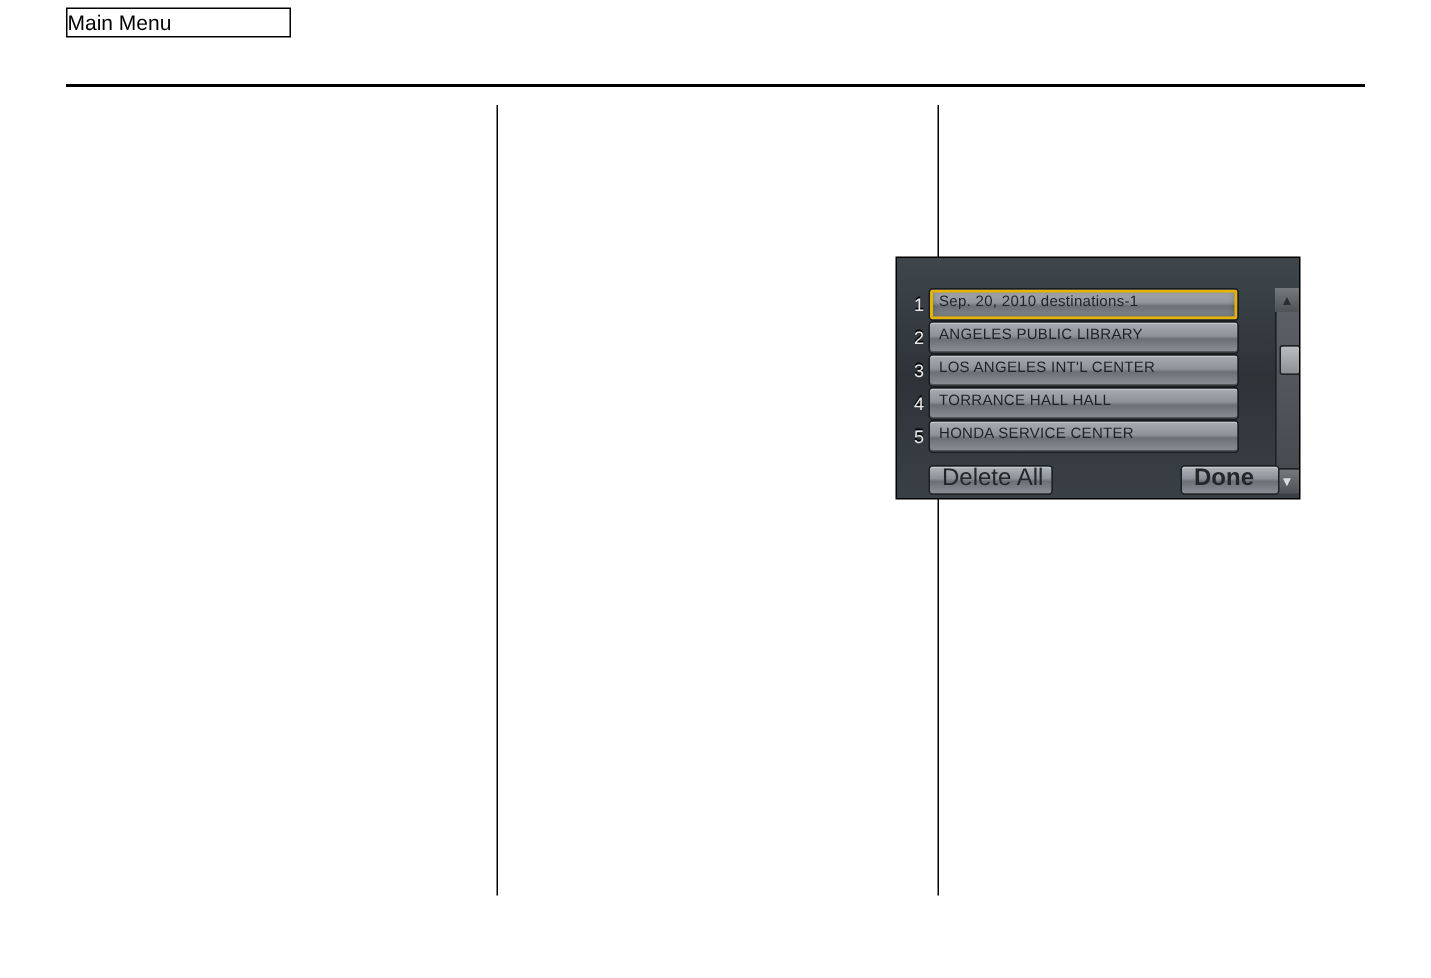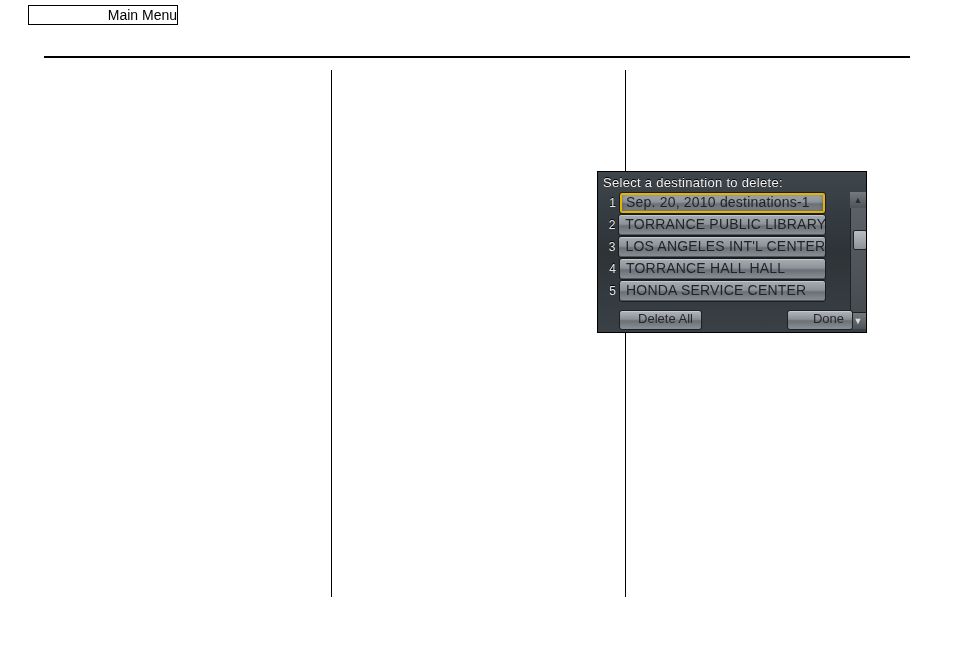--- a/index.html
+++ b/index.html
@@ -9,27 +9,27 @@
     height: 652px;
     background: #ffffff;
     font-family: Arial, Helvetica, sans-serif;
     color: #000;
     position: relative;
   }
 
   
   .main-menu-btn {
     position: absolute;
-    left: 28px;
+    left: 44px;
     top: 5px;
     width: 148px;
     height: 18px;
     border: 1px solid #000;
     background: #fff;
-    text-align: right;
+    text-align: left;
     font-size: 14px;
     line-height: 18px;
     letter-spacing: 0;
   }
 
   
   .hr {
     position: absolute;
     left: 44px;
     top: 56px;
@@ -103,21 +103,21 @@
 
   .nav-item {
     flex: 1 1 auto;
     margin-right: 20px;
     border-radius: 3px;
     background: linear-gradient(#a7adb2, #8c9297 45%, #6a7075 55%, #8a9095);
     border: 1px solid #1a1d20;
     box-shadow: inset 0 1px 0 rgba(255,255,255,.35),
                 inset 0 -1px 0 rgba(0,0,0,.4);
     color: #1f2225;
-    font-size: 14px;
+    font-size: 10px;
     line-height: 18px;
     padding: 0 6px;
     letter-spacing: 0.2px;
     overflow: hidden;
     white-space: nowrap;
   }
 
   .nav-item.selected {
     box-shadow: inset 0 0 0 2px #e6b400,
                 inset 0 0 6px rgba(0,0,0,.5);
@@ -134,28 +134,28 @@
     display: flex;
     gap: 85px;
   }
   .nav-btn {
     height: 18px;
     border-radius: 3px;
     background: linear-gradient(#b1b6ba, #8b9196 45%, #6a7075 55%, #8a9095);
     border: 1px solid #1d2023;
     box-shadow: inset 0 1px 0 rgba(255,255,255,.3);
     color: #24272a;
-    font-size: 13px;
+    font-size: 16px;
     line-height: 16px;
     padding: 0 8px;
-    text-align: right;
+    text-align: left;
     white-space: nowrap;
   }
   .nav-btn.delete-all { width: 65px; }
-  .nav-btn.done       { width: 48px; }
+  .nav-btn.done       { width: 48px; font-weight: bold; }
 
   
   .nav-scroll {
     position: absolute;
     right: 0;
     top: 20px;
     width: 16px;
     height: 137px;
   }
   .scroll-arrow {
@@ -203,32 +203,31 @@
 <div class="hr"></div>
 
 <div class="cols">
   <div class="col col1"></div>
   <div class="col col2"></div>
   <div class="col col3"></div>
 </div>
 
 <div class="nav-screen">
 
-  <div class="nav-title">Select a destination to delete:</div>
 
   <div class="nav-rows">
 
     <div class="nav-row">
       <div class="nav-idx">1</div>
       <div class="nav-item selected">Sep. 20, 2010 destinations-1</div>
     </div>
 
     <div class="nav-row">
       <div class="nav-idx">2</div>
-      <div class="nav-item">TORRANCE PUBLIC LIBRARY</div>
+      <div class="nav-item">ANGELES PUBLIC LIBRARY</div>
     </div>
 
     <div class="nav-row">
       <div class="nav-idx">3</div>
       <div class="nav-item">LOS ANGELES INT'L CENTER</div>
     </div>
 
     <div class="nav-row">
       <div class="nav-idx">4</div>
       <div class="nav-item">TORRANCE HALL HALL</div>

